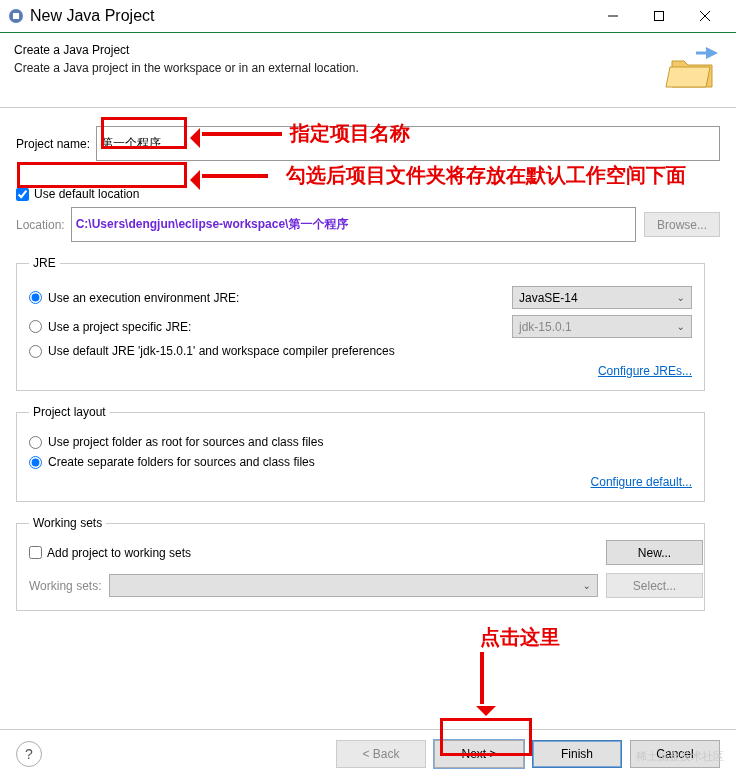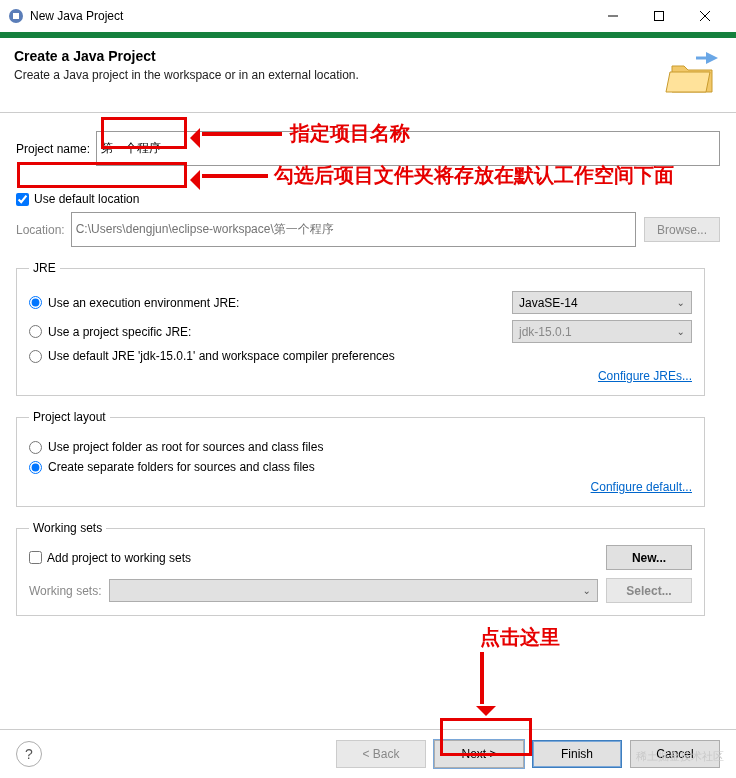--- a/index.html
+++ b/index.html
@@ -9,61 +9,61 @@
     font-size: 12px;
     background: #fff;
     color: #000;
     width: 736px;
     height: 778px;
     overflow: hidden;
     position: relative;
   }
   .titlebar {
     height: 30px;
-    border-bottom: 6px solid #15803d;
+    border-bottom: 1px solid #15803d;
     display: flex;
     align-items: center;
     padding: 16px 8px;
     background: #fff;
-    font-size: 12px;
+    font-size: 16px;
   }
   .titlebar .icon-app { width:16px; height:16px; margin-right:6px; }
   .titlebar .title { flex: 1; }
   .winbtns { display:flex; }
   .winbtn { width:46px; height:30px; display:flex; align-items:center; justify-content:center; }
   .winbtn svg { width:10px; height:10px; }
 
   .banner {
     padding: 10px 14px 14px 14px;
     border-bottom: 1px solid #ccc;
     background: #fff;
     display:flex;
     align-items:flex-start;
   }
   .banner .banner-text { flex:1; }
-  .banner h1 { font-size: 14px; font-weight: bold; margin: 0 0 4px 0; }
+  .banner h1 { font-size: 12px; font-weight: normal; margin: 0 0 4px 0; }
   .banner p { margin: 0; font-size: 12px; color: #222;}
   .banner-icon { width:60px; height:50px; margin-left:8px; }
 
   .content {
     padding: 18px 16px 0 16px;
   }
 
   .row { display: flex; align-items: center; margin-bottom: 6px; position:relative;}
   .label { margin-right: 6px; white-space: nowrap; }
   .textinput {
     flex: 1;
     height: 35px;
     border: 1px solid #999;
     padding: 2px 4px;
     font-family: inherit;
     font-size: 12px;
     background: #fff;
   }
-  .textinput[disabled] { color:#737373; }
+  .textinput[disabled] { color:#6d28d9;font-weight:bold; }
 
   .checkbox-row { display:flex; align-items:center; margin: 8px 0 4px 0; }
   .checkbox-row input { margin: 0 5px 0 0; width:13px; height:13px;}
 
   .btn {
     height: 25px;
     padding: 0 12px;
     font-family: inherit;
     font-size: 12px;
     background: #e1e1e1;
@@ -99,21 +99,21 @@
   .link { color: #0066cc; text-decoration: underline; cursor:pointer; font-size:12px; }
 
   .jre-bottom, .layout-bottom { display:flex; justify-content:flex-end; margin-top:4px; }
 
   .workingsets-grid {
     display: grid;
     grid-template-columns: auto 1fr 86px;
     grid-gap: 8px;
     align-items: center;
   }
-  .workingsets-grid .btn { width:86px; min-width:0;font-weight:bold;}
+  .workingsets-grid .btn { width:97px; min-width:0;}
   .ws-label-disabled { color:#888; }
 
   .footer {
     position: absolute;
     bottom: 10px;
     left: 0; right:0;
     padding: 10px 16px 0 16px;
     border-top: 1px solid #ccc;
     display: flex;
     align-items: center;
@@ -285,17 +285,17 @@
 </div>
 
 <div class="watermark">稀土掘金技术社区</div>
 
 <div class="anno redbox" style="left:101px; top:117px; width:86px; height:32px;"></div>
 <div class="anno arrow-h" style="left:202px; top:132px; width:80px;"></div>
 <div class="anno redtext" style="left:290px; top:120px;">指定项目名称</div>
 
 <div class="anno redbox" style="left:17px; top:162px; width:170px; height:26px;"></div>
 <div class="anno arrow-h" style="left:202px; top:174px; width:66px;"></div>
-<div class="anno redtext" style="left:274px; top:162px;">勾选后项目文件夹将存放在默认工作空间下面</div>
+<div class="anno redtext" style="left:286px; top:162px;">勾选后项目文件夹将存放在默认工作空间下面</div>
 
 <div class="anno redtext" style="left:440px; top:624px;margin-left:40px;">点击这里</div>
 <div class="anno arrow-v" style="left:480px; top:652px; height:52px;"></div>
 <div class="anno redbox" style="left:440px; top:718px; width:92px; height:38px;"></div>
 
 </body></html>

